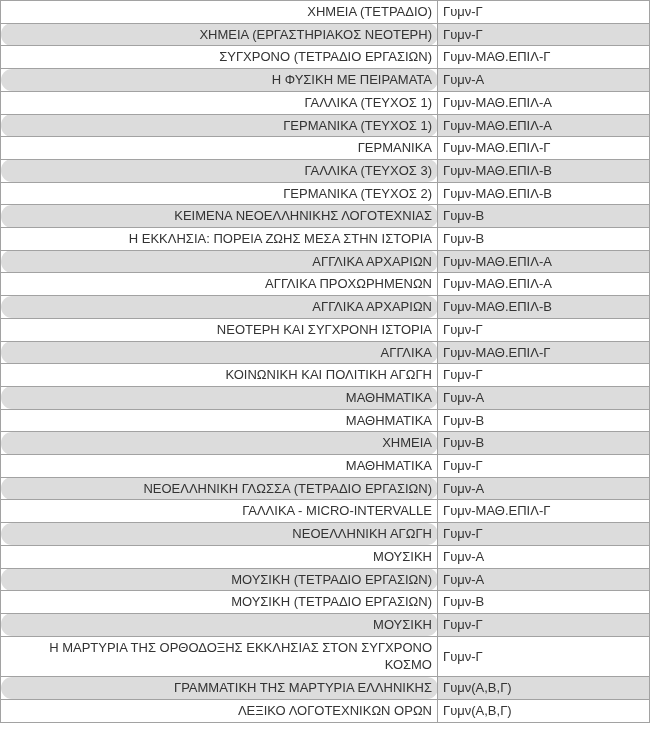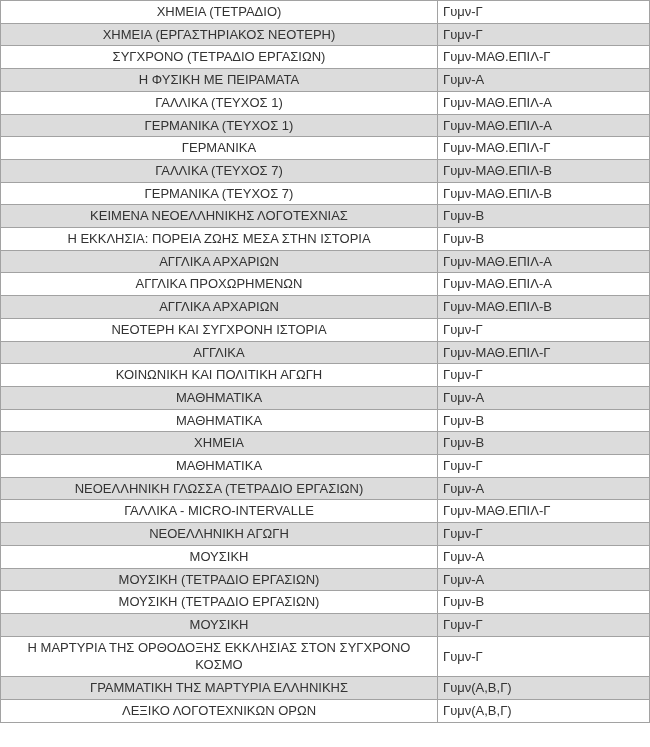--- a/index.html
+++ b/index.html
@@ -28,21 +28,22 @@
     word-wrap: break-word;
   }
   table.books tr {
     background: #ffffff;
   }
   table.books tr:nth-child(even) {
     background: var(--row-alt, #dcdcdc);
   }
   td.title-cell {
     width: 426px;
-    text-align: center;
+    text-align: right;
+    border-radius: 11px;
   }
   td.grade-cell {
     text-align: left;
   }
 </style>
 </head>
 <body>
 
 <div class="page">
   <table class="books">
@@ -76,26 +77,26 @@
     <td class="title-cell">ΓΕΡΜΑΝΙΚΑ (ΤΕΥΧΟΣ 1)</td>
     <td class="grade-cell">Γυμν-ΜΑΘ.ΕΠΙΛ-Α</td>
   </tr>
 
   <tr>
     <td class="title-cell">ΓΕΡΜΑΝΙΚΑ</td>
     <td class="grade-cell">Γυμν-ΜΑΘ.ΕΠΙΛ-Γ</td>
   </tr>
 
   <tr>
-    <td class="title-cell">ΓΑΛΛΙΚΑ (ΤΕΥΧΟΣ 7)</td>
+    <td class="title-cell">ΓΑΛΛΙΚΑ (ΤΕΥΧΟΣ 3)</td>
     <td class="grade-cell">Γυμν-ΜΑΘ.ΕΠΙΛ-Β</td>
   </tr>
 
   <tr>
-    <td class="title-cell">ΓΕΡΜΑΝΙΚΑ (ΤΕΥΧΟΣ 7)</td>
+    <td class="title-cell">ΓΕΡΜΑΝΙΚΑ (ΤΕΥΧΟΣ 2)</td>
     <td class="grade-cell">Γυμν-ΜΑΘ.ΕΠΙΛ-Β</td>
   </tr>
 
   <tr>
     <td class="title-cell">ΚΕΙΜΕΝΑ ΝΕΟΕΛΛΗΝΙΚΗΣ ΛΟΓΟΤΕΧΝΙΑΣ</td>
     <td class="grade-cell">Γυμν-Β</td>
   </tr>
 
 
   <tr>

